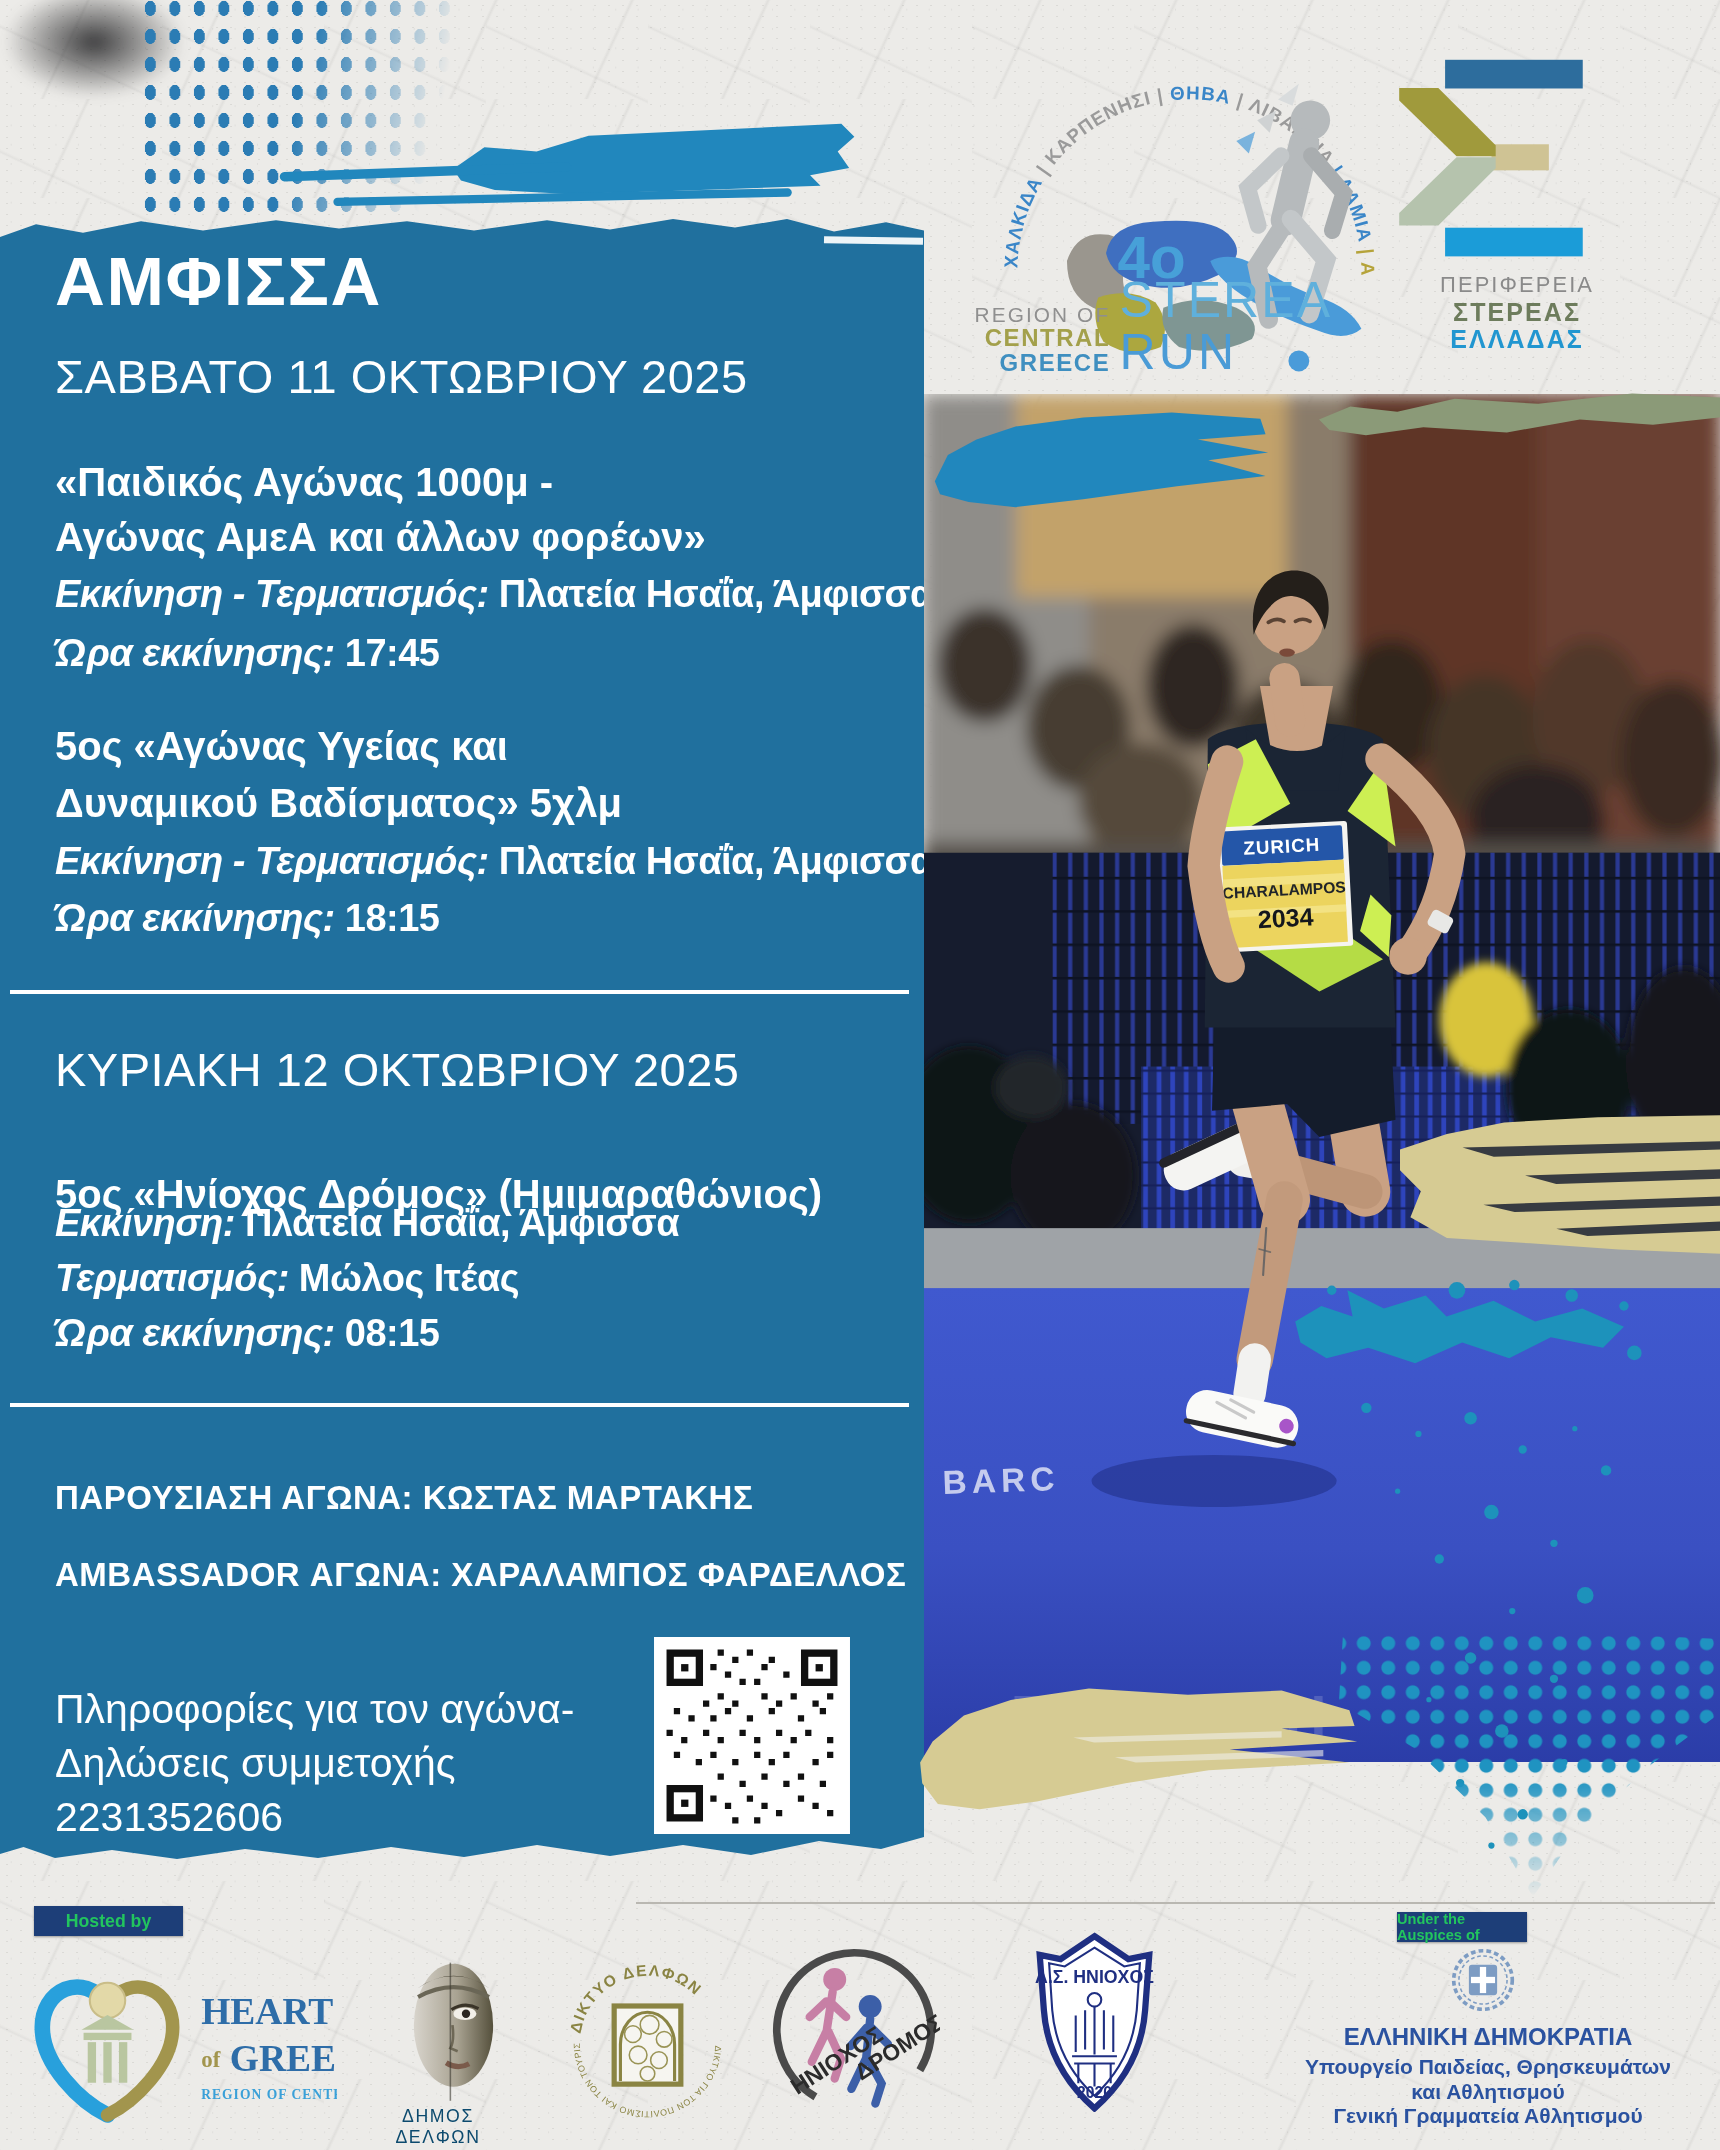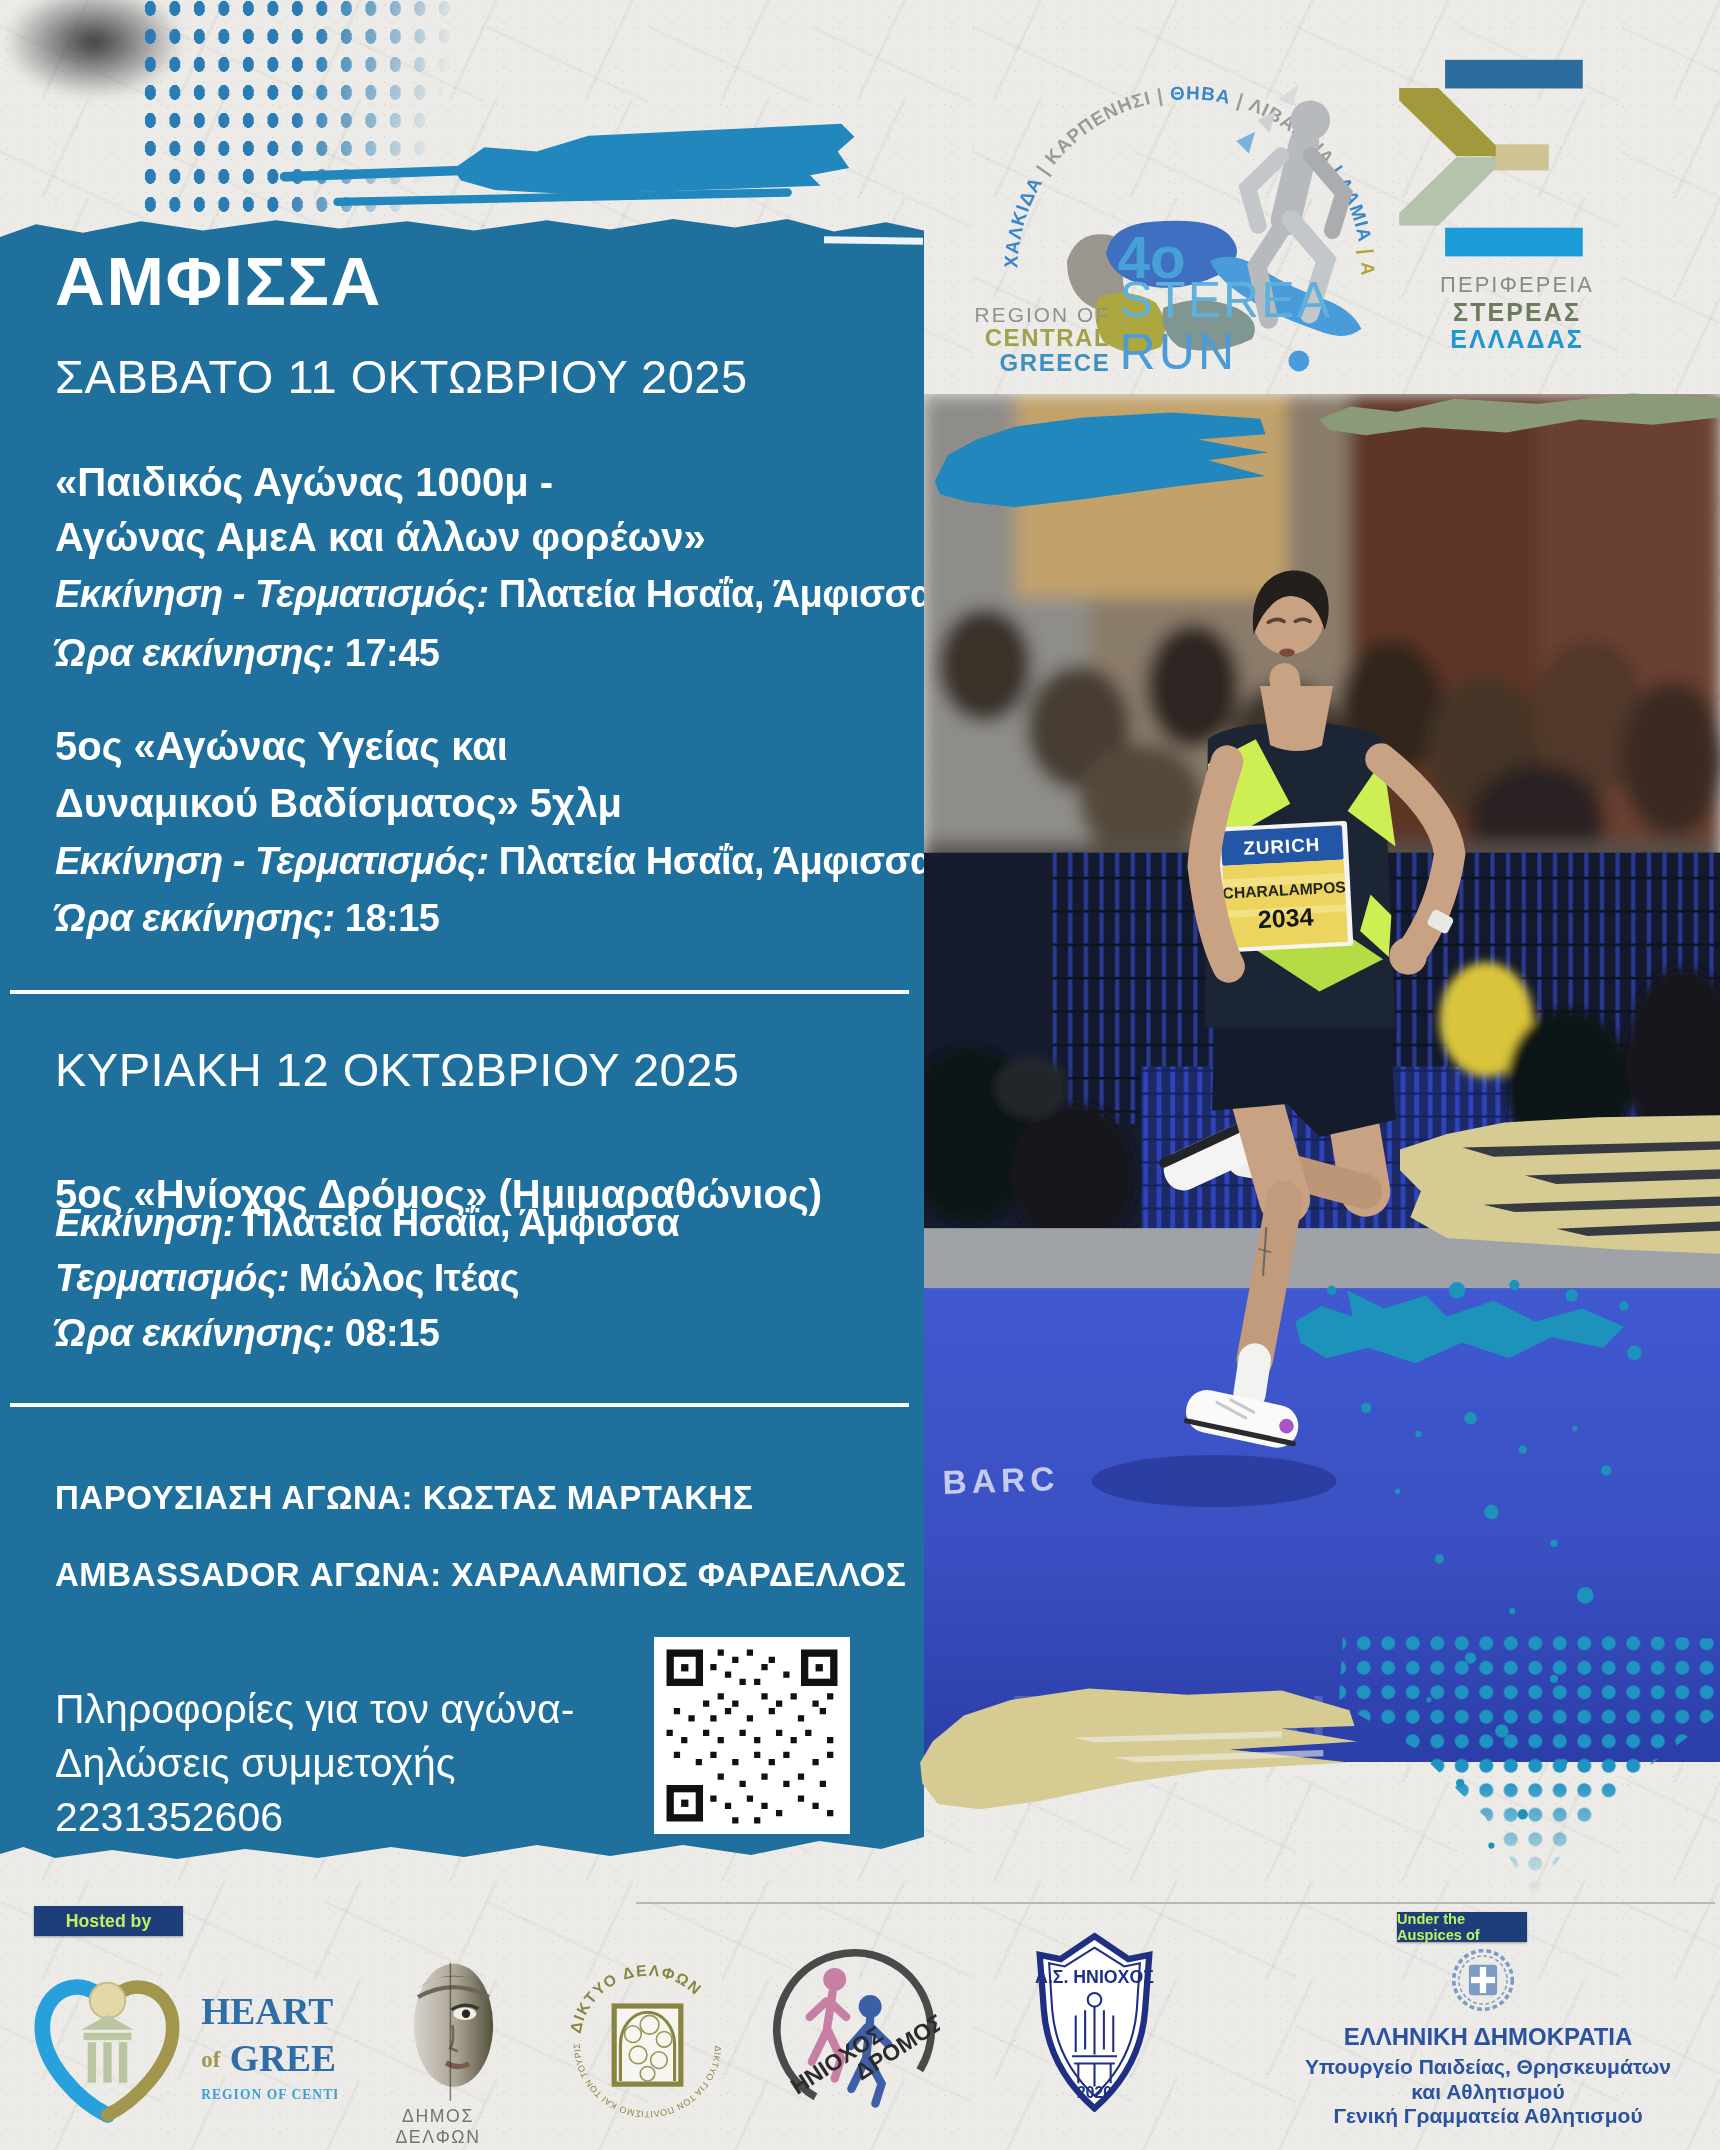--- a/index.html
+++ b/index.html
@@ -40,28 +40,28 @@
   .t-race{font-size:40px;font-weight:700;}
   .t-body{font-size:38px;font-weight:700;letter-spacing:-0.5px;}
   .t-body .lbl{font-style:italic;}
   .t-lime{font-size:33px;font-weight:700;color:#cdf08d;letter-spacing:0.5px;}
   .t-info{font-size:41px;font-weight:400;}
   .hr{position:absolute;left:10.4px;width:899px;height:3.6px;background:#fff;}
   .streak{position:absolute;background:rgba(255,255,255,.92);}
   .photo{left:922px;top:394px;width:799px;height:1368px;z-index:2;}
   .deco{z-index:4;}
   .rule-thin{left:636px;top:1902px;width:1079px;height:1.6px;background:#b9b7b1;z-index:5;}
-  .ribbon{background:#1d3e78;color:#bef264;display:flex;align-items:center;justify-content:center;
+  .ribbon{background:#1d3e78;color:#22c55e;display:flex;align-items:center;justify-content:center;
     font-weight:700;z-index:6;box-shadow:0 1px 2.1px rgba(0,0,0,.35);}
   .qr{left:654px;top:1637px;width:196px;height:197px;z-index:6;}
   .hellenic{left:1251px;top:2023px;width:474px;z-index:6;text-align:center;color:#2a52a0;}
   .hellenic .h1{font-size:24px;font-weight:700;margin-bottom:4.2px;}
   .hellenic .h2{font-size:21px;font-weight:700;line-height:1.17;}
   .delphi-label{left:360px;top:2106px;width:156px;text-align:center;font-size:17.7px;
-    letter-spacing:1.6px;color:#737373;z-index:6;}
+    letter-spacing:1.6px;color:#0c4a6e;z-index:6;}
   svg text{font-family:"Liberation Sans",sans-serif;}
   .serif text{font-family:"Liberation Serif",serif;}
 </style>
 </head>
 <body>
 
 <div class="abs paper-tex"></div>
 
 <div class="abs smudge"></div>
 

